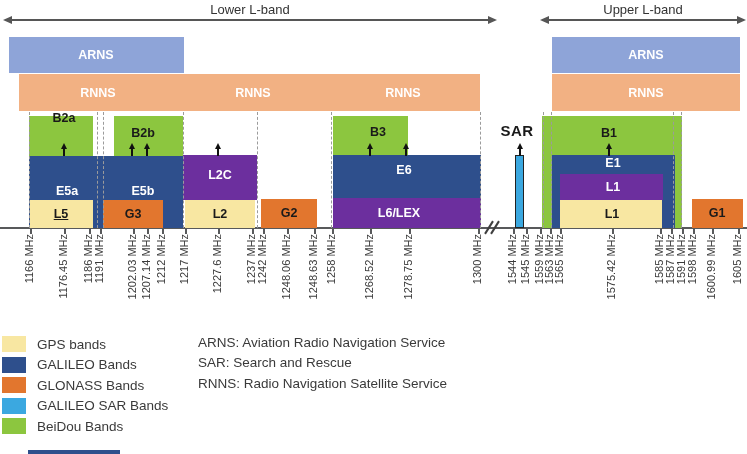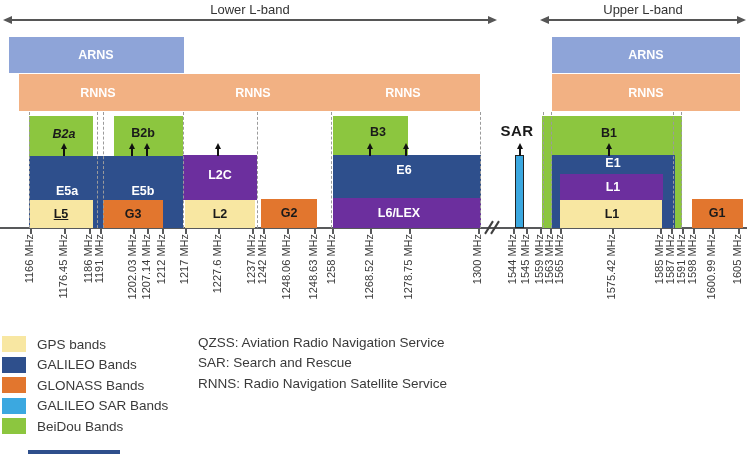--- a/index.html
+++ b/index.html
@@ -119,21 +119,21 @@
         <div class="stem"></div>
       </div>
     </div>
   <div id="label-layer">
       <div class="blabel light" style="left: 96px; top: 55px;">ARNS</div>
       <div class="blabel light" style="left: 98px; top: 93px;">RNNS</div>
       <div class="blabel light" style="left: 253px; top: 93px;">RNNS</div>
       <div class="blabel light" style="left: 403px; top: 93px;">RNNS</div>
       <div class="blabel light" style="left: 646px; top: 55px;">ARNS</div>
       <div class="blabel light" style="left: 646px; top: 93px;">RNNS</div>
-      <div class="blabel dark" style="left: 64px; top: 134px; font-style: italic;">B2a</div>
+      <div class="blabel dark" style="left: 64px; top: 118px;">B2a</div>
       <div class="blabel dark" style="left: 143px; top: 133px;">B2b</div>
       <div class="blabel dark" style="left: 372px; top: 132px; padding-left: 12px;">B3</div>
       <div class="blabel dark" style="left: 609px; top: 133px;">B1</div>
       <div class="blabel light" style="left: 67px; top: 191px;">E5a</div>
       <div class="blabel light" style="left: 143px; top: 191px;">E5b</div>
       <div class="blabel light" style="left: 220px; top: 175px;">L2C</div>
       <div class="blabel light" style="left: 404px; top: 170px;">E6</div>
       <div class="blabel dark" style="left: 61px; top: 214px; text-decoration: underline;">L5</div>
       <div class="blabel dark" style="left: 133px; top: 214px;">G3</div>
       <div class="blabel dark" style="left: 220px; top: 214px;">L2</div>
@@ -225,17 +225,17 @@
         <div class="swatch" style="background: rgb(59, 168, 224);"></div>
         <span class="llabel">GALILEO SAR Bands</span>
       </div>
       <div class="lrow">
         <div class="swatch" style="background: rgb(140, 198, 63);"></div>
         <span class="llabel">BeiDou Bands</span>
       </div>
     </div>
 
   <div id="annotations">
-    <div class="arow">QZSS: Aviation Radio Navigation Service</div>
+    <div class="arow">ARNS: Aviation Radio Navigation Service</div>
     <div class="arow">SAR: Search and Rescue</div>
     <div class="arow">RNNS: Radio Navigation Satellite Service</div>
   </div>
 </div>
 
 </body></html>

